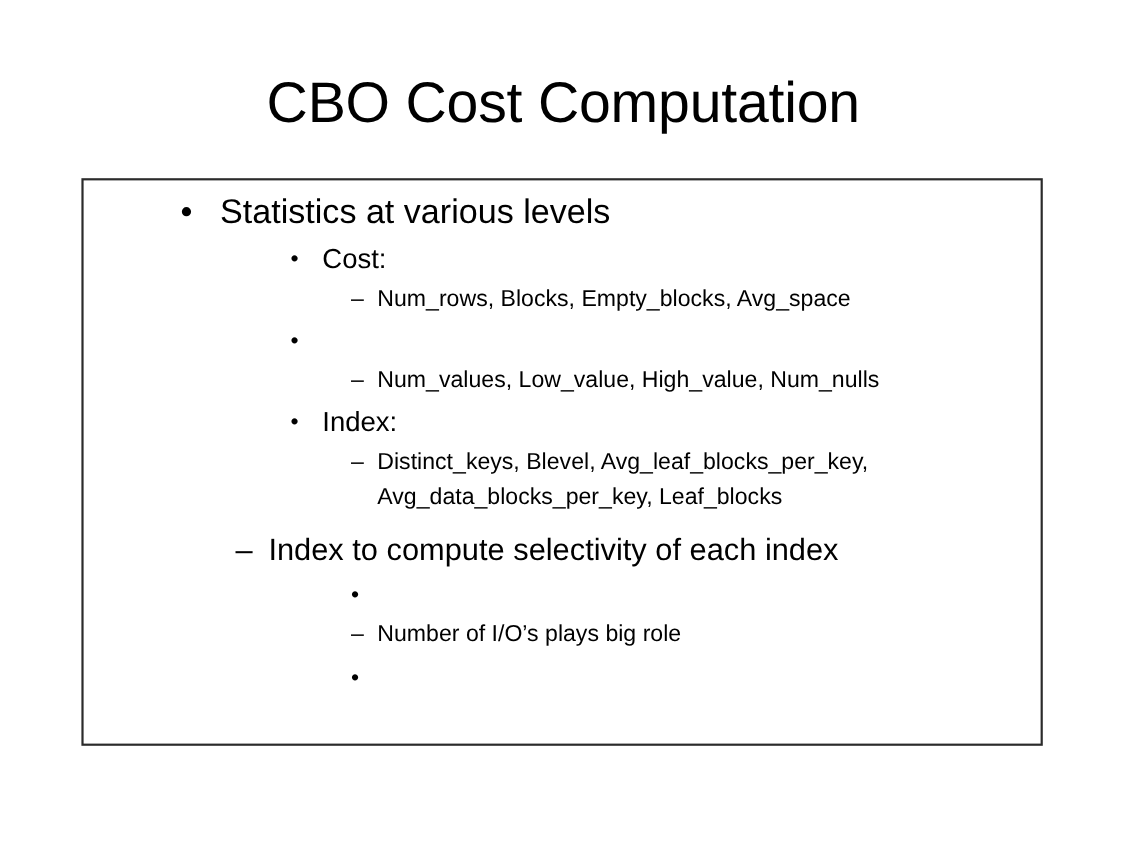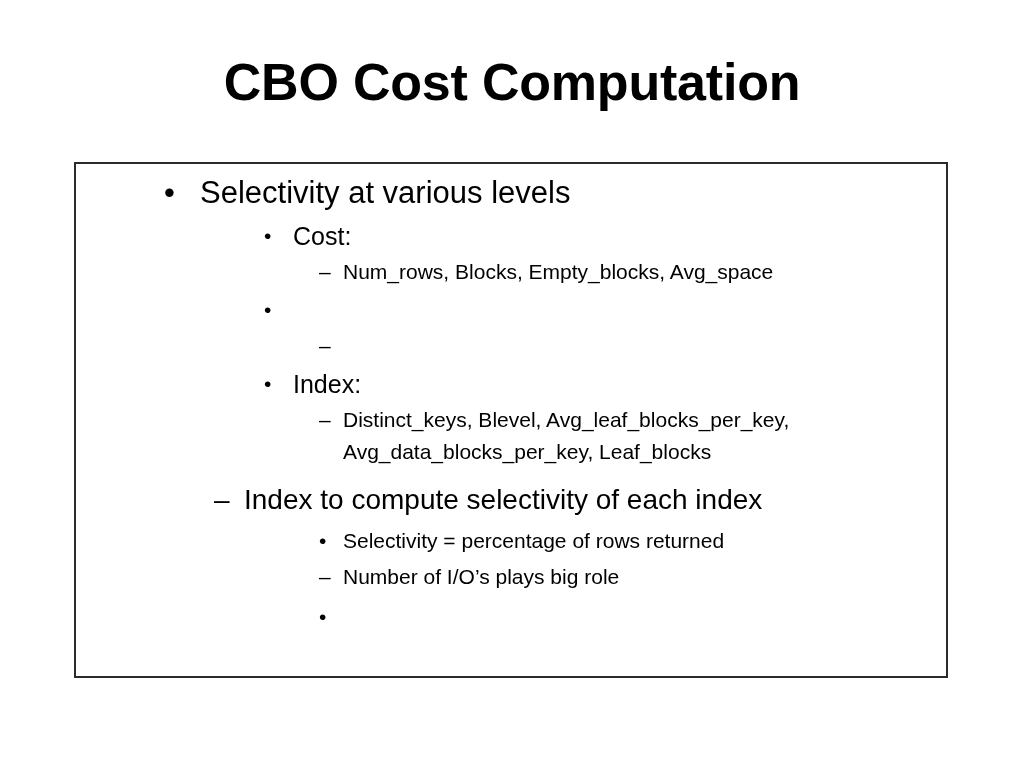--- a/index.html
+++ b/index.html
@@ -19,26 +19,26 @@
     position: relative;
     width: 1024px;
     height: 768px;
     background: #ffffff;
   }
 
   
   .slide-title {
     position: absolute;
     left: 0;
-    top: 52px;
+    top: 64px;
     width: 1024px;
     text-align: center;
     font-size: 52px;
     line-height: 60px;
-    font-weight: 700;
+    font-weight: 400;
     letter-spacing: -0.2px;
     color: #000000;
     white-space: nowrap;
   }
 
   
   .body-box {
     position: absolute;
     left: 74px;
     top: 162px;
@@ -149,59 +149,59 @@
 
 <div class="slide">
 
   <div class="slide-title">CBO Cost Computation</div>
 
   <div class="body-box">
     <div class="body-inner">
 
       <div class="row lvl1">
         <span class="marker">•</span>
-        <span class="text">Selectivity at various levels</span>
+        <span class="text">Statistics at various levels</span>
       </div>
 
       <div class="row lvl2 gap-sm">
         <span class="marker">•</span>
         <span class="text">Cost:</span>
       </div>
 
       <div class="row lvl3">
         <span class="marker">–</span>
         <span class="text">Num_rows, Blocks, Empty_blocks, Avg_space</span>
       </div>
 
       <div class="row lvl2 gap-sm">
         <span class="marker">•</span>
       </div>
 
       <div class="row lvl3">
         <span class="marker">–</span>
+        <span class="text">Num_values, Low_value, High_value, Num_nulls</span>
       </div>
 
       <div class="row lvl2 gap-sm">
         <span class="marker">•</span>
         <span class="text">Index:</span>
       </div>
 
       <div class="row lvl3">
         <span class="marker">–</span>
         <span class="text">Distinct_keys, Blevel, Avg_leaf_blocks_per_key, Avg_data_blocks_per_key, Leaf_blocks</span>
       </div>
 
       <div class="row lvl2dash gap-lg">
         <span class="marker">–</span>
         <span class="text">Index to compute selectivity of each index</span>
       </div>
 
       <div class="row lvl3b gap-sm">
         <span class="marker">•</span>
-        <span class="text">Selectivity = percentage of rows returned</span>
       </div>
 
       <div class="row lvl3b gap-sm">
         <span class="marker">–</span>
         <span class="text">Number of I/O’s plays big role</span>
       </div>
 
       <div class="row lvl3b gap-md">
         <span class="marker">•</span>
       </div>

